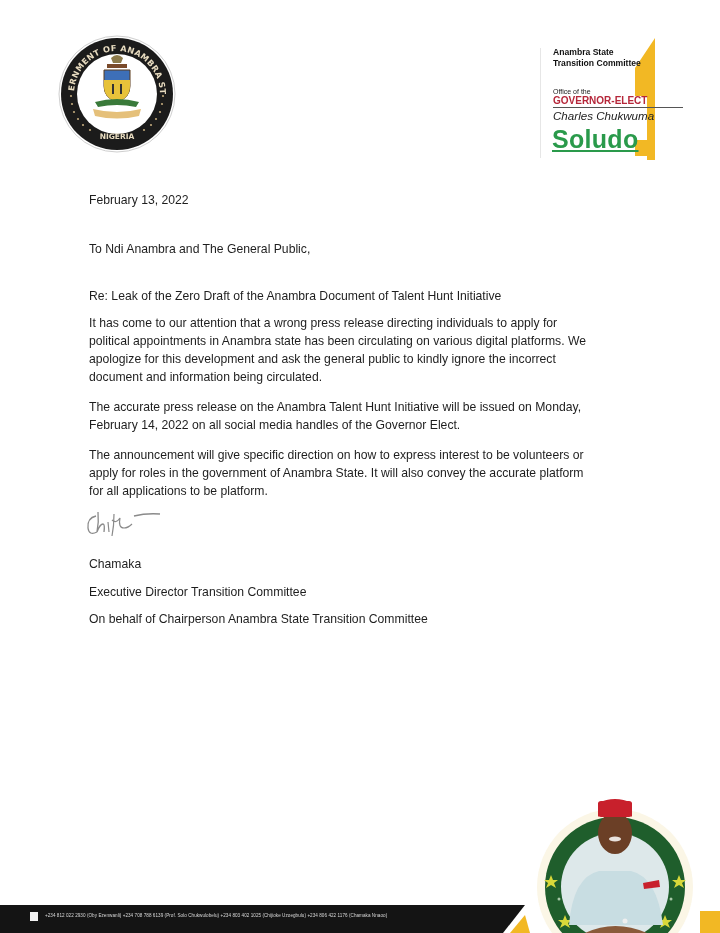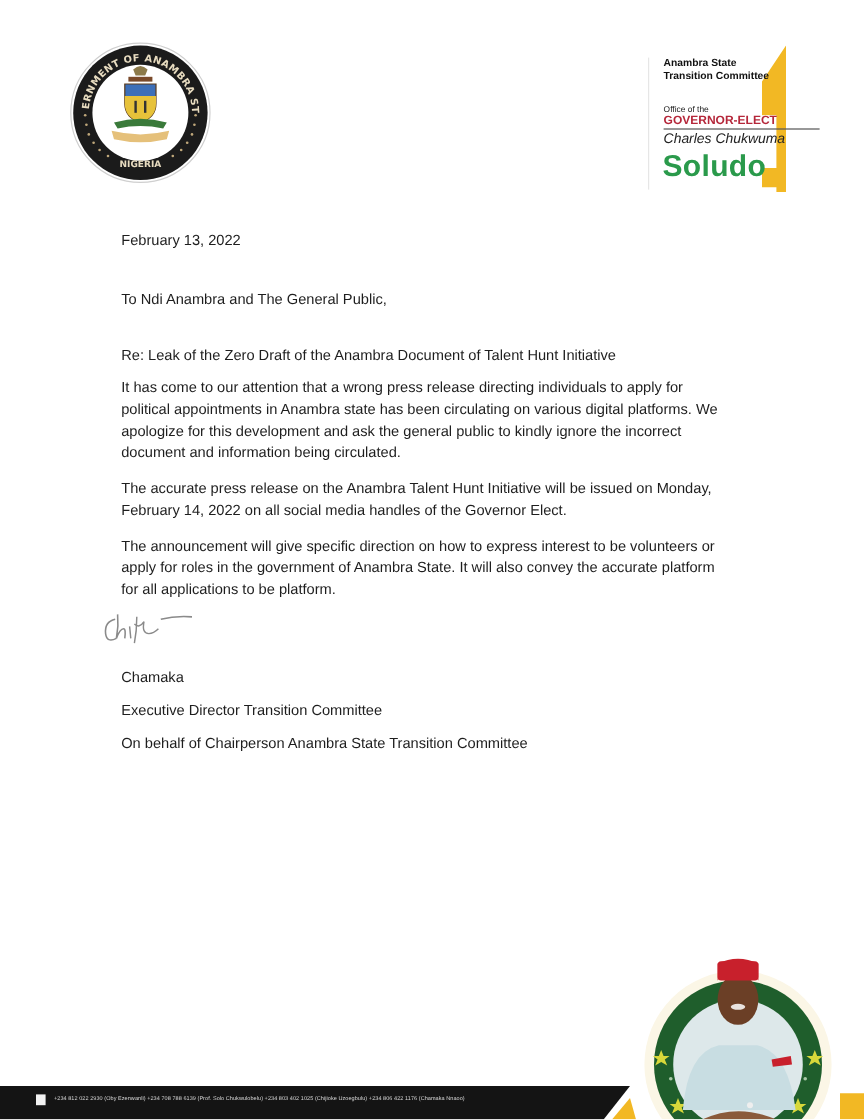--- a/index.html
+++ b/index.html
@@ -29,26 +29,26 @@
   .logo-block .gov-elect {
     position: absolute; left: 13px; top: 60px; font-size: 10px; font-weight: 700; color: #b5273a; line-height: 9px;
   }
   .logo-block .rule {
     position: absolute; left: 13px; top: 71px; width: 130px; height: 1px; background: #555;
   }
   .logo-block .name {
     position: absolute; left: 13px; top: 73px; font-size: 11.6px; color: #222; line-height: 14px; font-style: italic;
   }
   .logo-block .surname {
-    position: absolute; left: 12px; top: 88px; font-size: 25px; font-weight: 700; color: #2a9a4b; line-height: 30px; letter-spacing: 0.3px;
+    position: absolute; left: 12px; top: 88px; font-size: 25px; font-weight: 700; color: #2a9a4b; line-height: 30px; letter-spacing: 0.3px; text-decoration: underline;
   }
 
   
   .letter { position: absolute; left: 85px; top: 0; width: 580px; font-family: "Liberation Sans", "DejaVu Sans", sans-serif; font-size: 12.2px; color: #1e1e1e; }
-  .letter .line { position: absolute; left: 16px; white-space: nowrap; }
+  .letter .line { position: absolute; left: 4px; white-space: nowrap; }
   .bold { font-weight: 400; }
 
   .signature { position: absolute; left: 84px; top: 508px; width: 84px; height: 36px; }
 
   
   .footer-band {
     position: absolute; left: 0; top: 903px; width: 720px; height: 30px;
   }
   .footer-text {
     position: absolute; left: 45px; top: 913px; font-size: 4.6px; color: #d8d8d8; white-space: nowrap; letter-spacing: 0.05px;

